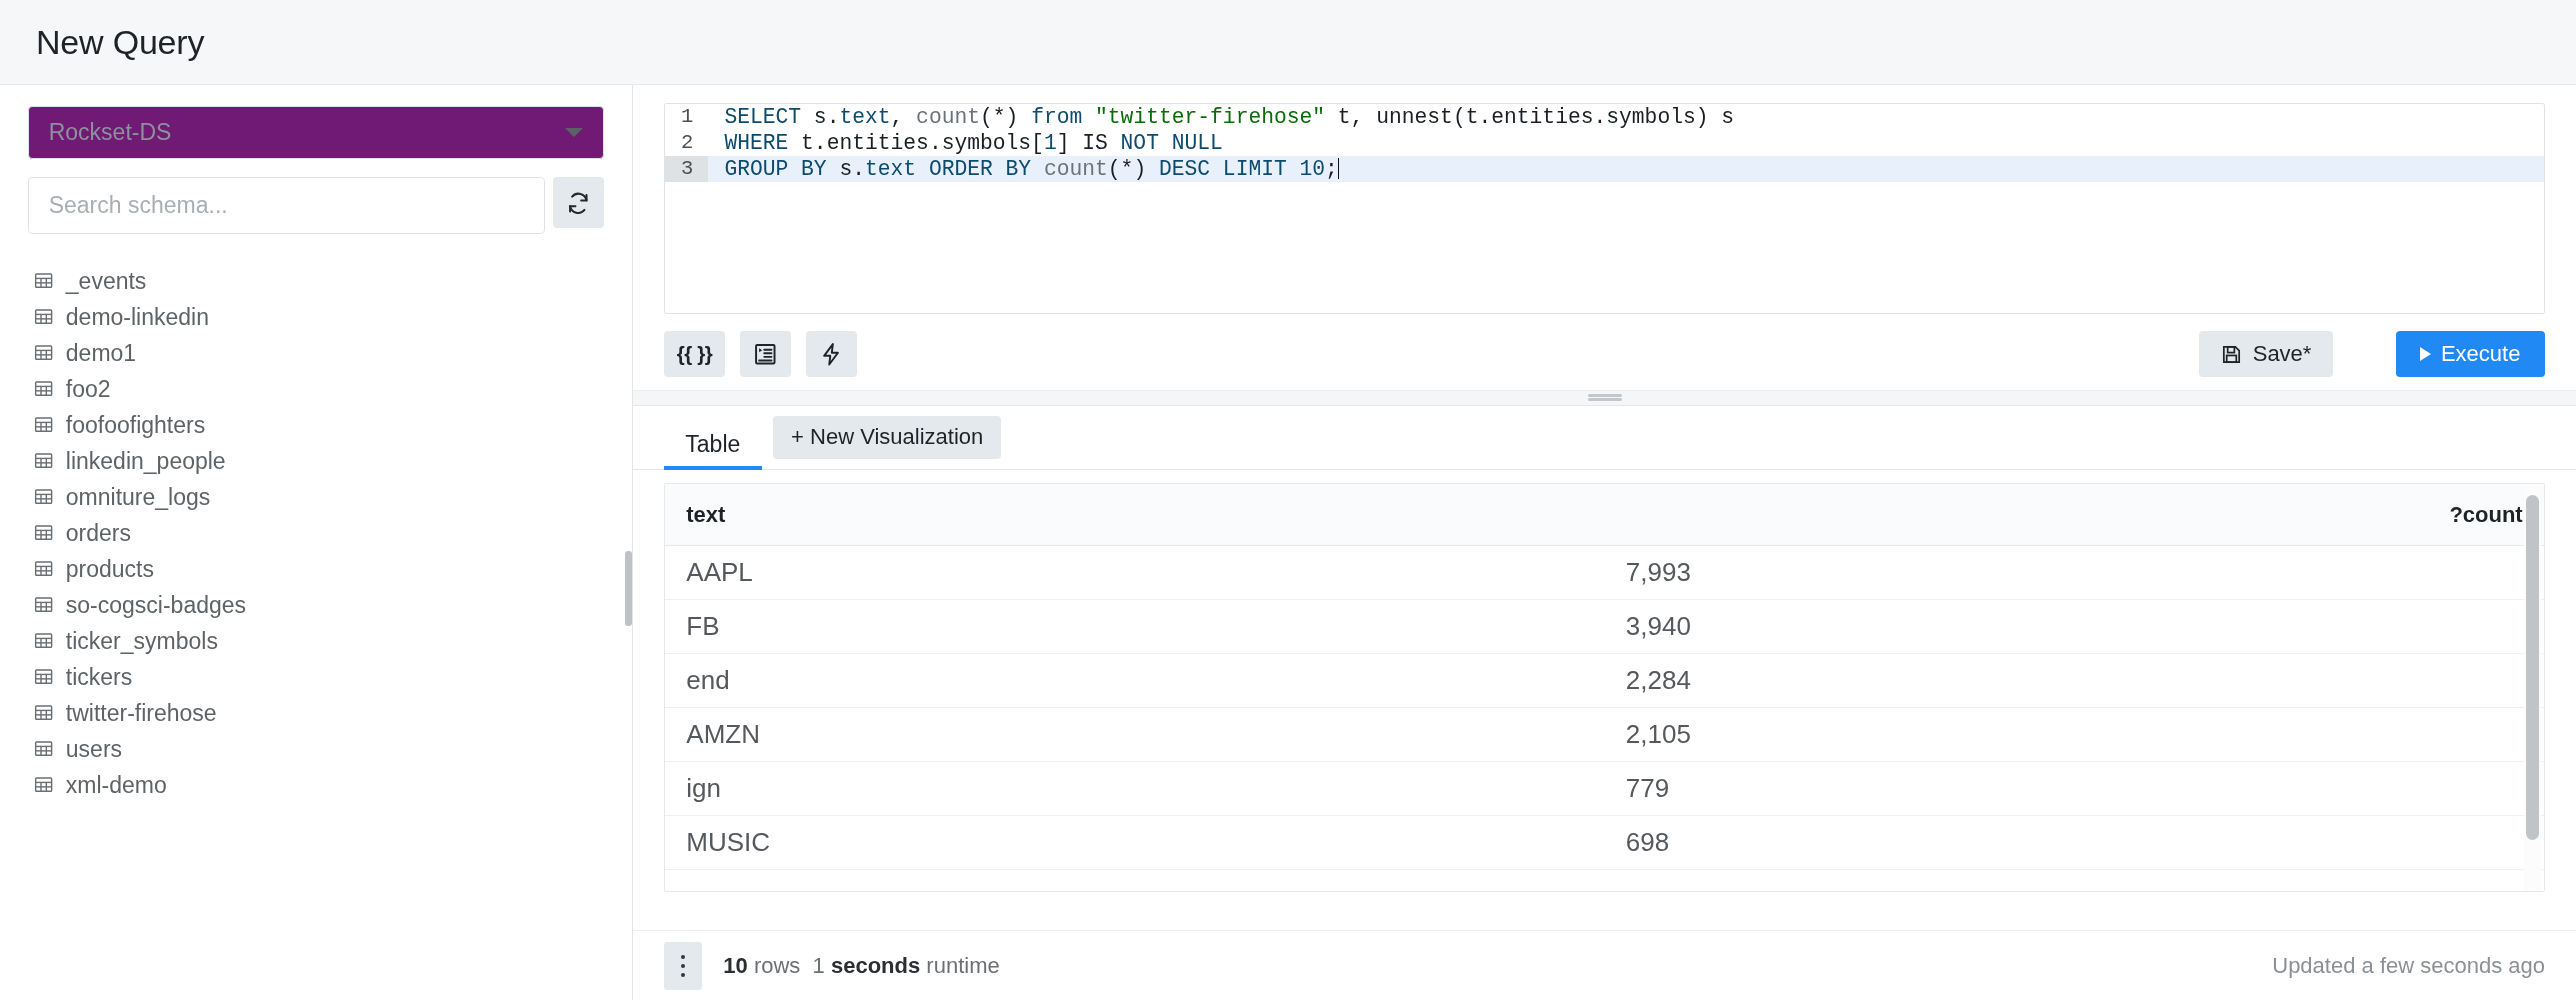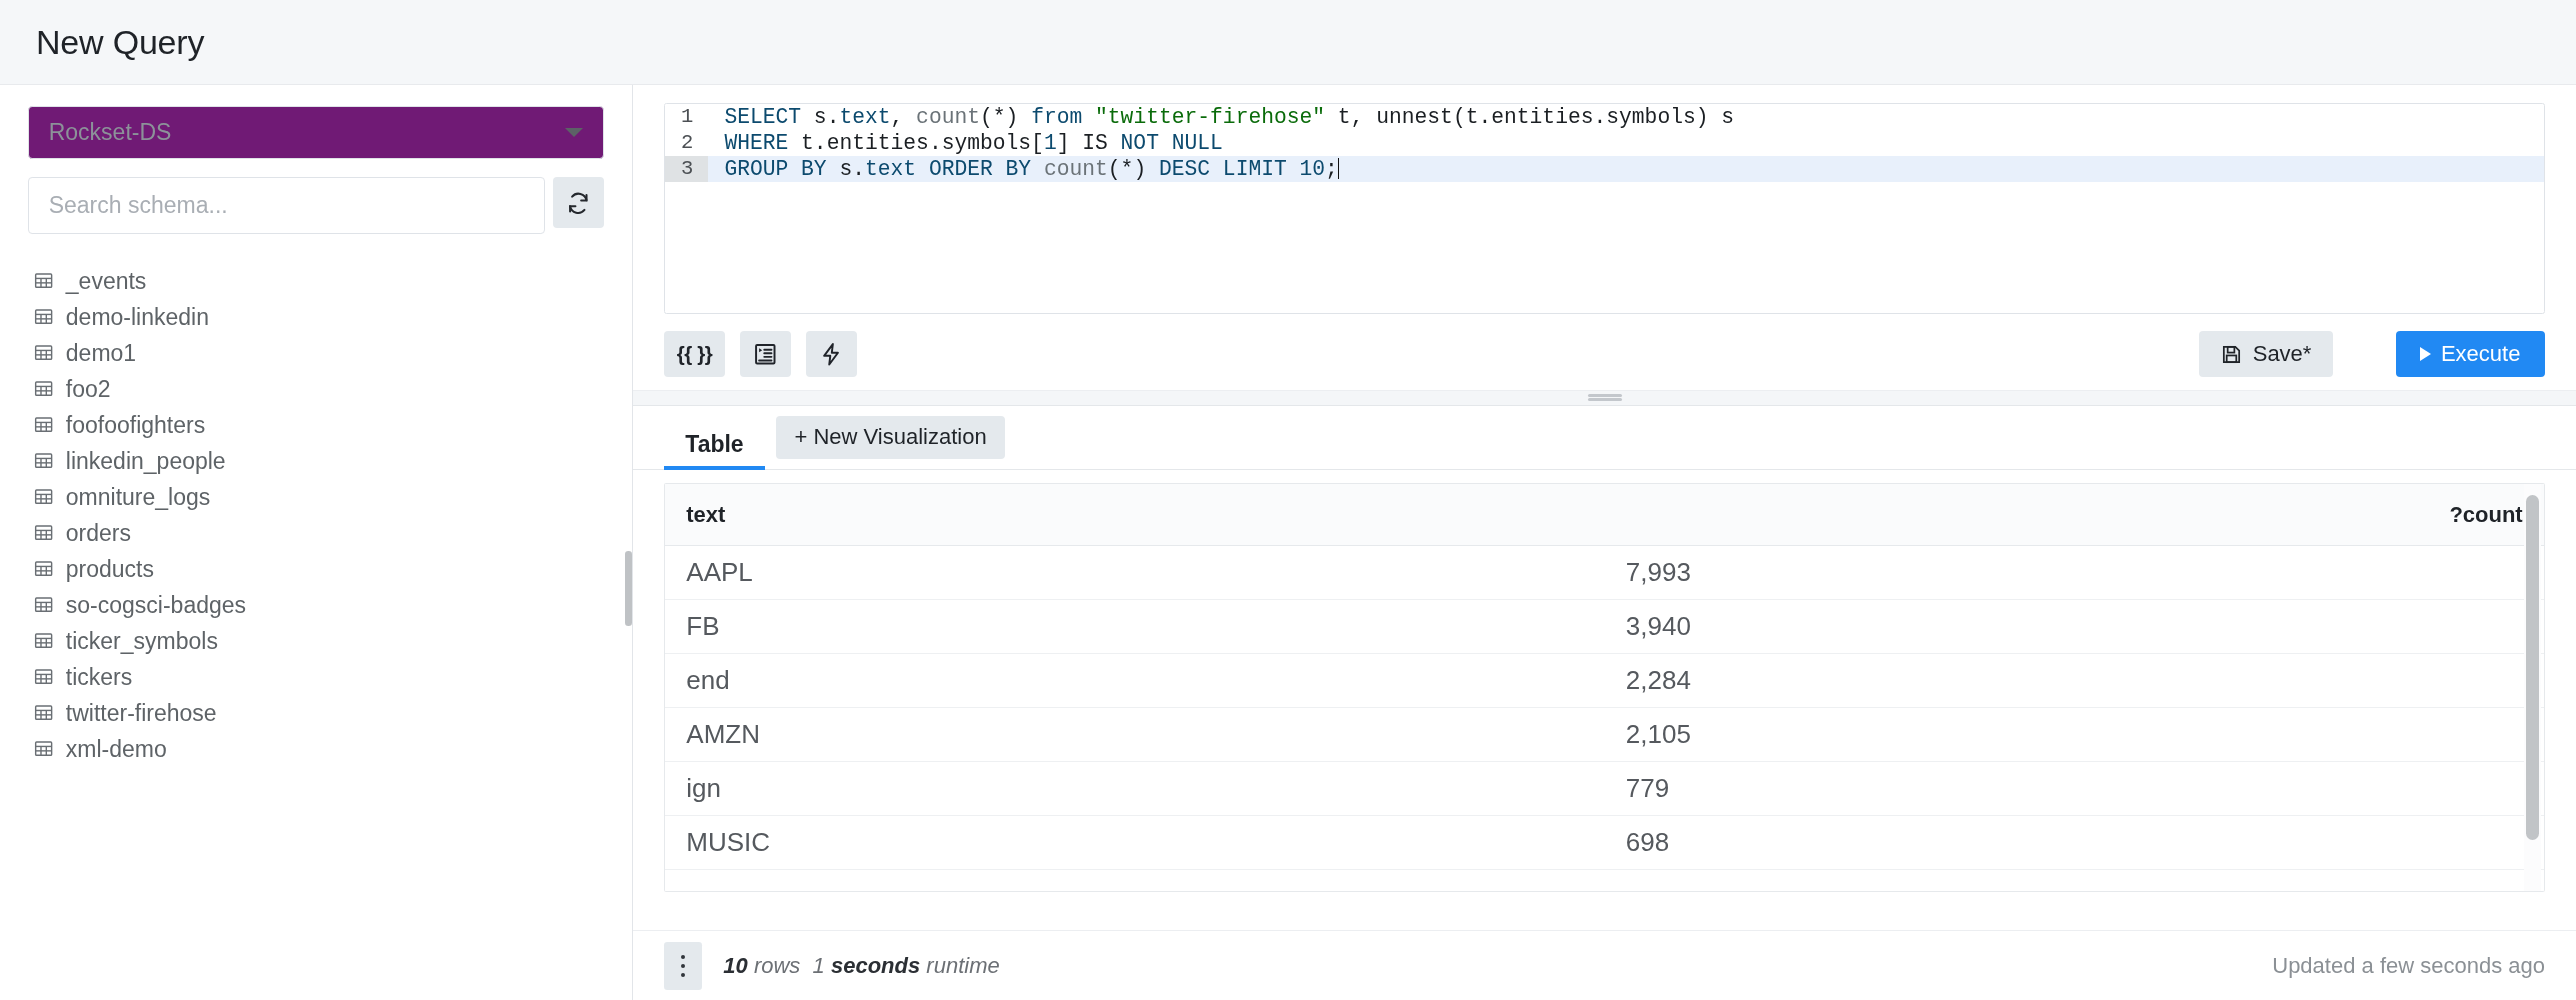--- a/index.html
+++ b/index.html
@@ -264,21 +264,21 @@
     height: 64px;
     border-bottom: 0.8px solid #e4e7ea;
     background: #fff;
   }
   .tab {
     font-size: 23px;
     color: #1f2328;
     padding: 0 21.3px 13px 21.3px;
     position: relative;
     cursor: pointer;
-    font-weight: 700;
+    font-weight: 400;
     line-height: 1;
   }
   .tab.active::after {
     content: "";
     position: absolute;
     left: 0; right: 0; bottom: -0.8px;
     height: 4.1px;
     background: #2189f3;
   }
   .newviz-btn {
@@ -371,21 +371,20 @@
     cursor: pointer;
     margin-right: 21.3px;
   }
   .kebab-btn span {
     width: 4.9px; height: 4.9px; border-radius: 50%;
     background: #31363b; display: block;
   }
   .status-text {
     font-size: 22px;
     color: #6c7075;
-    font-style: italic;
   }
   .status-text b { color: #2b2f34; font-weight: 600; }
   .status-spacer { flex: 1; }
   .updated-text {
     font-size: 22px;
     color: #8b9095;
   }
 </style>
 </head>
 <body>
@@ -538,20 +537,30 @@
         </div>
         <div class="schema-item">
           <span class="tbl-icon"><svg width="21.3" height="21.3" viewBox="0 0 24 24" fill="none" stroke="#6a6f74" stroke-width="1.6">
               <rect x="3" y="4.5" width="18" height="15" rx="1"></rect>
               <line x1="3" y1="9.5" x2="21" y2="9.5"></line>
               <line x1="3" y1="14.5" x2="21" y2="14.5"></line>
               <line x1="9" y1="9.5" x2="9" y2="19.5"></line>
               <line x1="15" y1="9.5" x2="15" y2="19.5"></line>
             </svg></span>
           <span class="sname">twitter-firehose</span>
+        </div>
+        <div class="schema-item">
+          <span class="tbl-icon"><svg width="21.3" height="21.3" viewBox="0 0 24 24" fill="none" stroke="#6a6f74" stroke-width="1.6">
+              <rect x="3" y="4.5" width="18" height="15" rx="1"></rect>
+              <line x1="3" y1="9.5" x2="21" y2="9.5"></line>
+              <line x1="3" y1="14.5" x2="21" y2="14.5"></line>
+              <line x1="9" y1="9.5" x2="9" y2="19.5"></line>
+              <line x1="15" y1="9.5" x2="15" y2="19.5"></line>
+            </svg></span>
+          <span class="sname">users</span>
         </div>
         <div class="schema-item">
           <span class="tbl-icon"><svg width="21.3" height="21.3" viewBox="0 0 24 24" fill="none" stroke="#6a6f74" stroke-width="1.6">
               <rect x="3" y="4.5" width="18" height="15" rx="1"></rect>
               <line x1="3" y1="9.5" x2="21" y2="9.5"></line>
               <line x1="3" y1="14.5" x2="21" y2="14.5"></line>
               <line x1="9" y1="9.5" x2="9" y2="19.5"></line>
               <line x1="15" y1="9.5" x2="15" y2="19.5"></line>
             </svg></span>
           <span class="sname">xml-demo</span>

